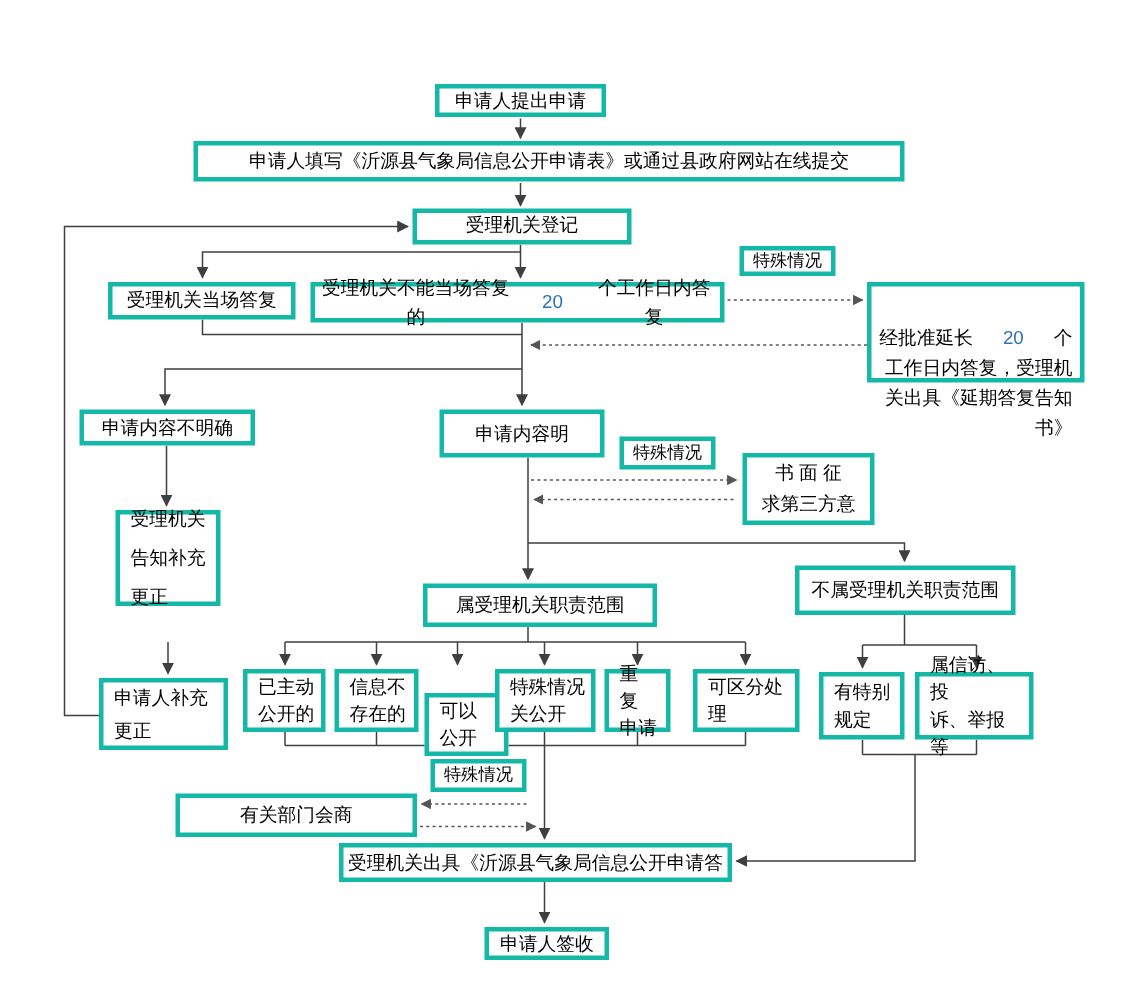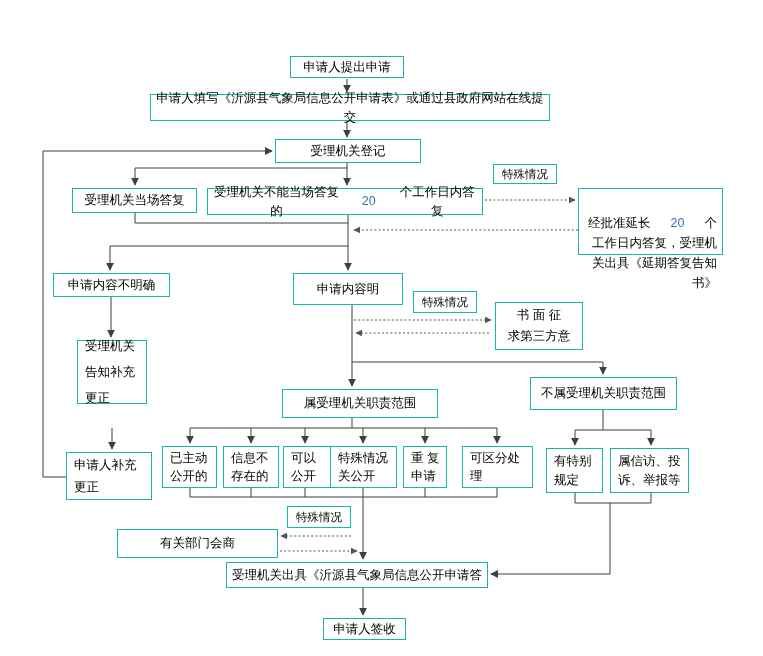--- a/index.html
+++ b/index.html
@@ -2,21 +2,21 @@
 <html><head>
 <meta charset="utf-8">
 <style>
   html,body { margin:0; padding:0; background:#fff; }
   .stage {
     position:relative; width:763px; height:656px; background:#ffffff;
     font-family:"Liberation Sans","DejaVu Sans",sans-serif; color:#000;
   }
   svg.wires { position:absolute; left:0; top:0; width:763px; height:656px; }
   .node {
-    position:absolute; box-sizing:border-box; border:1px solid #14b8a6; background:#fff;
+    position:absolute; box-sizing:border-box; border:3px solid #14b8a6; background:#fff;
     font-size:12.5px; line-height:1.45; display:flex; align-items:center;
     justify-content:center; text-align:center; white-space:pre-line; padding:1px 3px;
   }
   .node.left { justify-content:flex-start; text-align:left; padding-left:7px; padding-right:4px; }
   .node.block { display:block; text-align:right; padding:4px 5px; line-height:1.6; }
   .node.small { font-size:11.5px; }
   .lh17 { line-height:1.7; }
   .lh18 { line-height:1.8; }
   .lh21 { line-height:2.1; }
   .num { color:#2e74b5; margin:0 20px; }
@@ -79,23 +79,23 @@
       <path d="M578,230 H354" marker-end="url(#arrd)"></path>
       <path d="M354,320 H491" marker-end="url(#arrd)"></path>
       <path d="M489,333 H356" marker-end="url(#arrd)"></path>
       <path d="M351,536 H281" marker-end="url(#arrd)"></path>
       <path d="M280,551 H357" marker-end="url(#arrd)"></path>
     </g>
   </svg>
 
   <div class="node" style="left:290px;top:56px;width:114px;height:22px;">申请人提出申请</div>
 
-  <div class="node" style="left:129px;top:94px;width:400px;height:27px;margin-left:21px;">申请人填写《沂源县气象局信息公开申请表》或通过县政府网站在线提交</div>
+  <div class="node" style="left:129px;top:94px;width:474px;height:27px;">申请人填写《沂源县气象局信息公开申请表》或通过县政府网站在线提交</div>
 
-  <div class="node" style="left:275px;top:139px;width:146px;height:24px;">受理机关登记</div>
+  <div class="node" style="left:275px;top:139px;width:146px;height:24px;font-family:Liberation Mono, monospace;">受理机关登记</div>
 
   <div class="node" style="left:72px;top:188px;width:125px;height:25px;">受理机关当场答复</div>
 
   <div class="node" style="left:207px;top:188px;width:276px;height:27px;">
     <span>受理机关不能当场答复的</span>
     <span class="num">20</span>
     <span>个工作日内答复</span>
   </div>
 
   <div class="node small" style="left:493px;top:164px;width:64px;height:20px;">特殊情况</div>
@@ -123,21 +123,21 @@
   <div class="node" style="left:282px;top:389px;width:156px;height:29px;">属受理机关职责范围</div>
 
   <div class="node" style="left:530px;top:377px;width:147px;height:33px;">不属受理机关职责范围</div>
 
   <div class="node left" style="left:162px;top:446px;width:55px;height:42px;">已主动
 公开的</div>
 
   <div class="node left" style="left:223px;top:446px;width:56px;height:42px;">信息不
 存在的</div>
 
-  <div class="node left" style="left:283px;top:446px;width:56px;height:42px;text-align:center;">可以
+  <div class="node left" style="left:283px;top:462px;width:56px;height:42px;text-align:center;">可以
 公开</div>
 
   <div class="node left" style="left:330px;top:446px;width:67px;height:42px;">特殊情况
 关公开</div>
 
   <div class="node left" style="left:403px;top:446px;width:44px;height:42px;">重 复
 申请</div>
 
   <div class="node left" style="left:462px;top:446px;width:71px;height:42px;">可区分处
 理</div>

